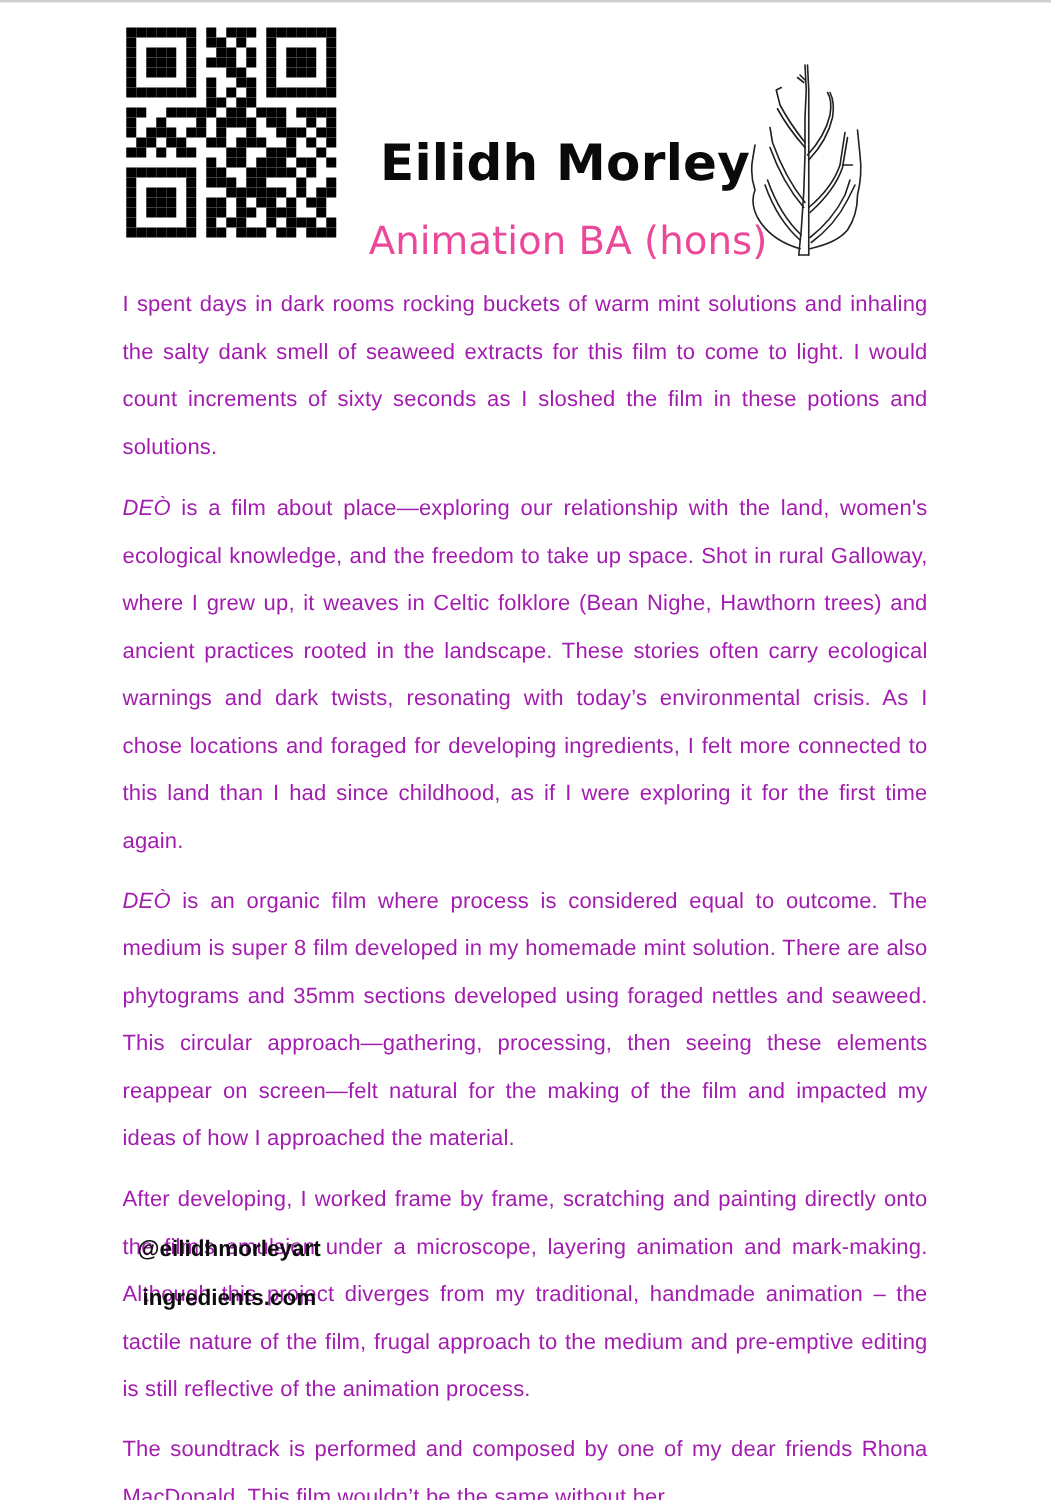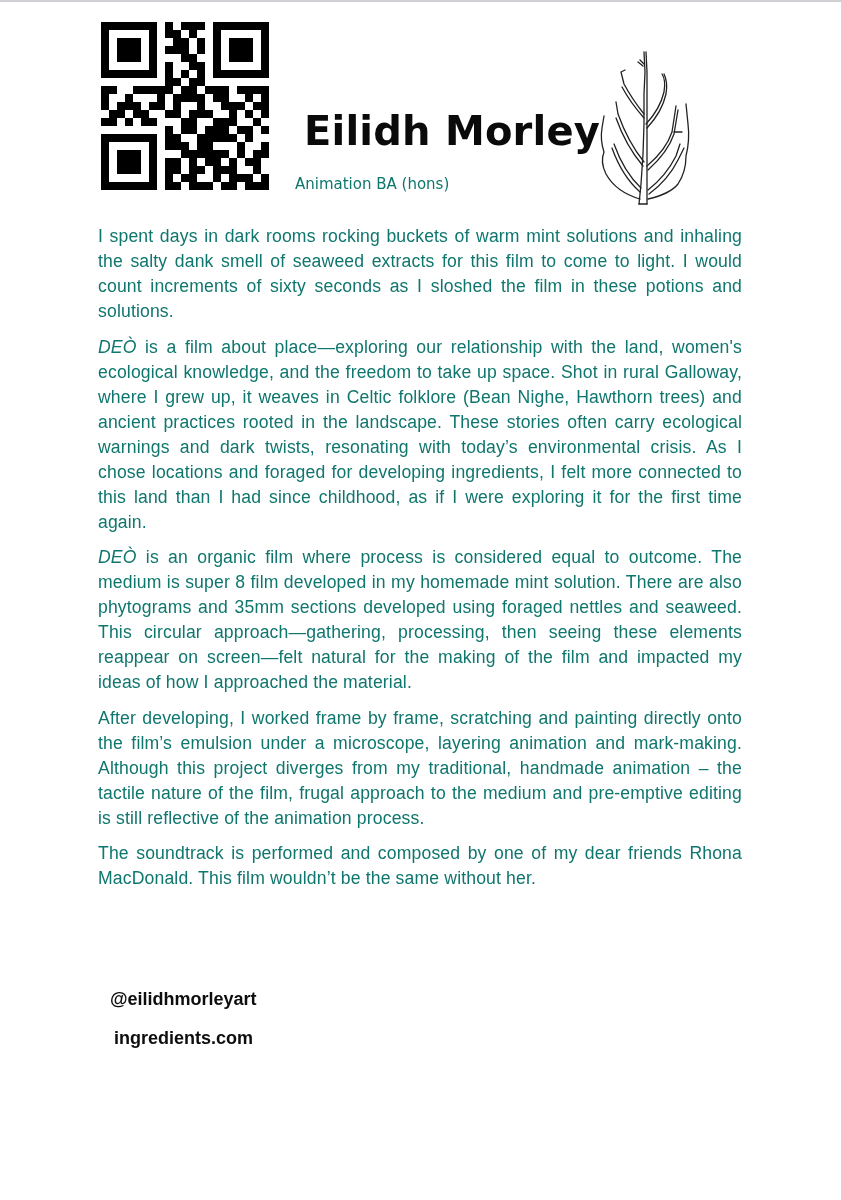--- a/index.html
+++ b/index.html
@@ -38,41 +38,41 @@
       font-weight: bold;
       font-size: 40px;
       letter-spacing: 0.2px;
       color: #0a0a0a;
       white-space: nowrap;
     }
     .degree {
       position: absolute;
       left: 295px; top: 175px;
       font-family: "DejaVu Sans", sans-serif;
-      font-size: 15px;
-      color: #0f766e;
+      font-size: 31px;
+      color: #ec4899;
       white-space: nowrap;
     }
     .leaf {
       position: absolute;
       left: 594px; top: 44px;
       width: 100px; height: 164px;
     }
     .body-text {
       position: absolute;
       left: 98px; top: 224px;
       width: 644px;
     }
     .body-text p {
       margin: 0 0 10.5px 0;
       font-family: "Liberation Sans", sans-serif;
       font-size: 17.6px;
-      line-height: 25px;
+      line-height: 38px;
       text-align: justify;
-      color: #0f766e;
+      color: #a21caf;
       letter-spacing: 0.15px;
     }
     .body-text p em { font-style: italic; }
     .contacts {
       position: absolute;
       left: 110px; top: 987px;
     }
     .contact {
       font-family: "Liberation Sans", sans-serif;
       font-weight: bold;

